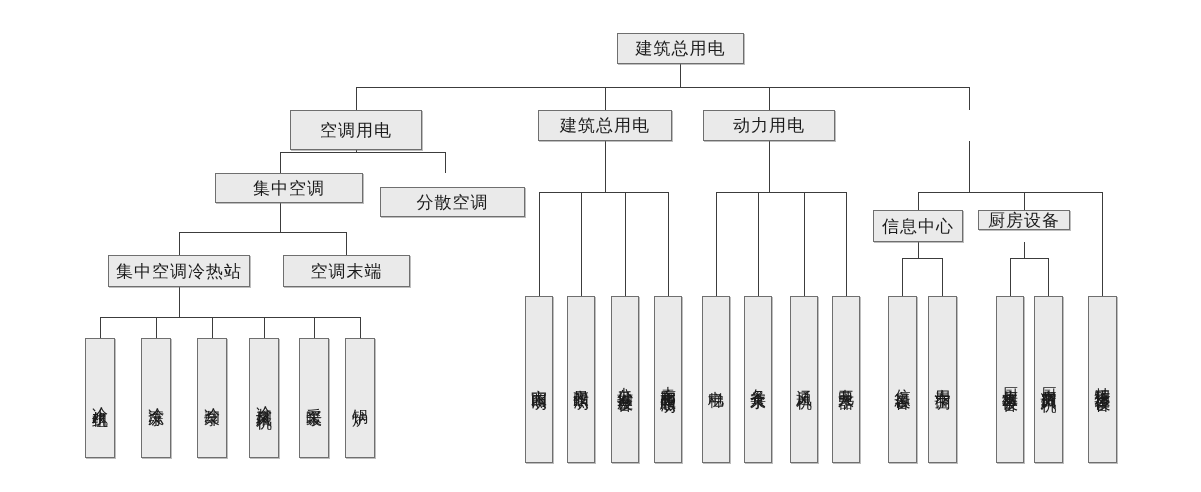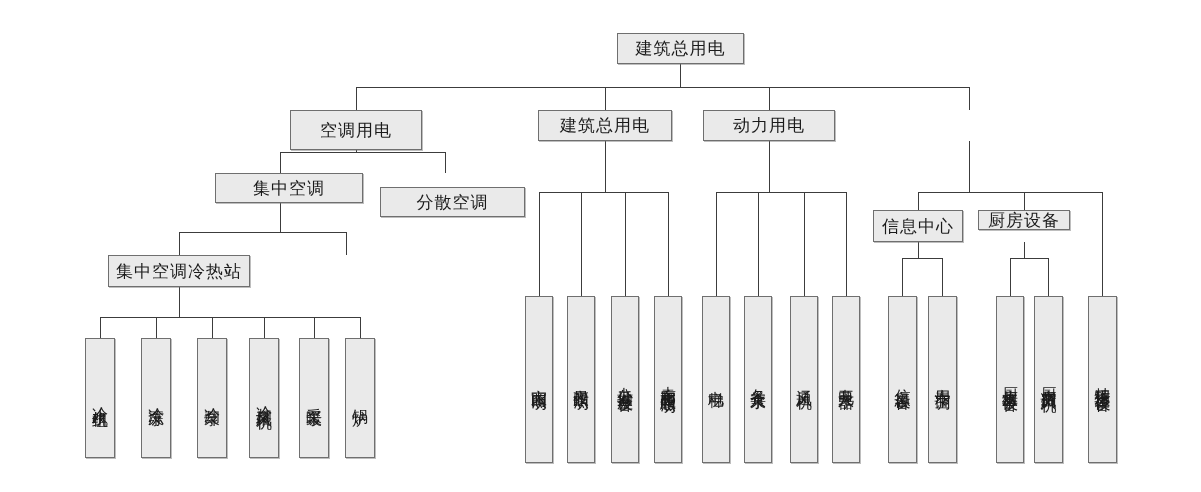--- a/index.html
+++ b/index.html
@@ -97,20 +97,21 @@
 
   <div class="node" style="left:617px;top:33px;width:127px;height:31px">建筑总用电</div>
 
   <div class="node" style="left:290px;top:110px;width:132px;height:40px">空调用电</div>
   <div class="node" style="left:538px;top:110px;width:134px;height:31px">建筑总用电</div>
   <div class="node" style="left:703px;top:110px;width:132px;height:31px">动力用电</div>
 
   <div class="node" style="left:215px;top:173px;width:148px;height:30px">集中空调</div>
   <div class="node" style="left:380px;top:187px;width:145px;height:30px">分散空调</div>
   <div class="node" style="left:108px;top:255px;width:142px;height:32px">集中空调冷热站</div>
+  <div class="node" style="left:283px;top:255px;width:127px;height:32px">空调末端</div>
 
   <div class="vnode" style="left:85px;top:338px;width:30px;height:120px">冷水机组</div>
   <div class="vnode" style="left:141px;top:338px;width:30px;height:120px">冷冻泵</div>
   <div class="vnode" style="left:197px;top:338px;width:30px;height:120px">冷却泵</div>
   <div class="vnode" style="left:249px;top:338px;width:30px;height:120px">冷却塔风机</div>
   <div class="vnode" style="left:299px;top:338px;width:30px;height:120px">采暖泵</div>
   <div class="vnode" style="left:345px;top:338px;width:30px;height:120px">锅炉</div>
 
   <div class="vnode" style="left:525px;top:296px;width:28px;height:167px">室内照明</div>
   <div class="vnode" style="left:567px;top:296px;width:28px;height:167px">夜景照明</div>

